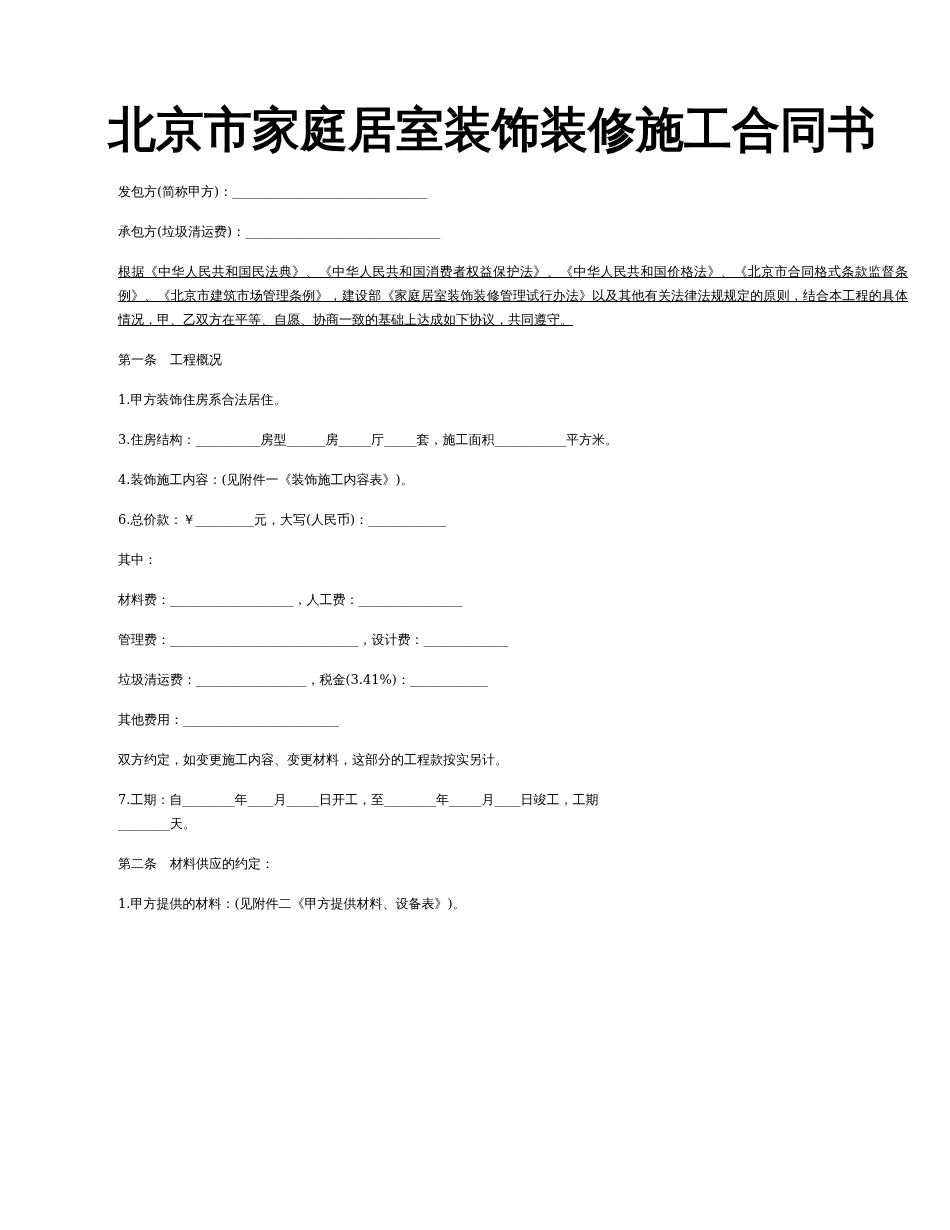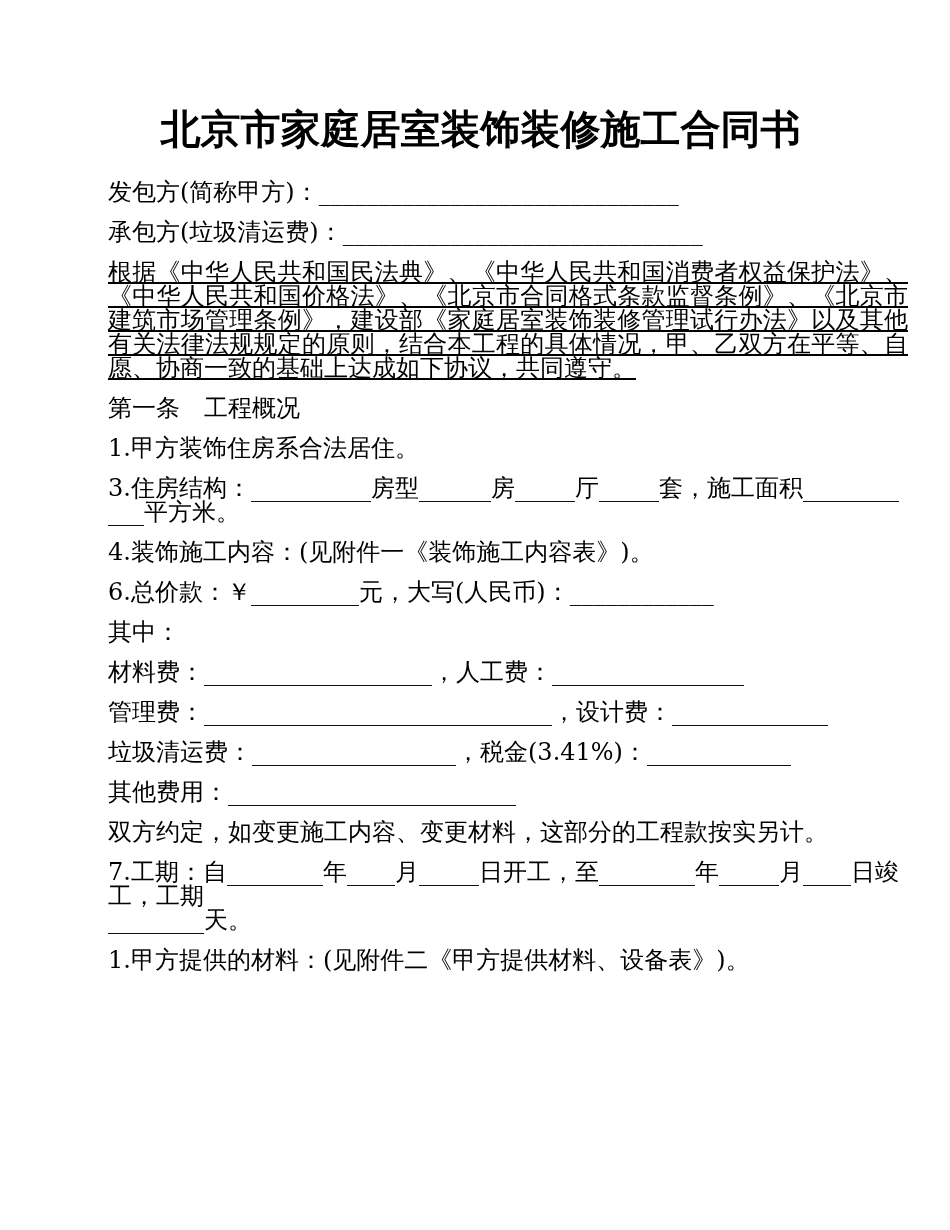--- a/index.html
+++ b/index.html
@@ -12,32 +12,32 @@
     width: 950px;
     height: 1230px;
     background: #ffffff;
     color: #000000;
     overflow: hidden;
   }
   .content {
     padding: 104px 42px 0 108px; 
   }
   .doc-title {
-    font-size: 40px;
+    font-size: 48px;
     line-height: 50px;
     font-weight: bold;
     text-align: center;
     margin: 0 55px 26px 0;
     white-space: nowrap;
     letter-spacing: 0px;
   }
   .para {
-    font-size: 24px;
+    font-size: 13px;
     line-height: 24px;
-    margin: 0 0 16px 0;
+    margin: 0 0 16px 10px;
     word-break: break-all;
   }
   .para.justify { text-align: justify; text-decoration: underline; }
   .para.nogap  { margin-bottom: 0; }
 </style>
 </head>
 <body>
 
 <div class="page">
   <div class="content">
@@ -72,17 +72,18 @@
     <div class="para">垃圾清运费：_________________，税金(3.41%)：____________</div>
 
     <div class="para">其他费用：________________________</div>
 
     <div class="para">双方约定，如变更施工内容、变更材料，这部分的工程款按实另计。</div>
 
     <div class="para nogap">7.工期：自________年____月_____日开工，至________年_____月____日竣工，工期</div>
 
     <div class="para">________天。</div>
 
+    <div class="para">第二条　材料供应的约定：</div>
 
     <div class="para">1.甲方提供的材料：(见附件二《甲方提供材料、设备表》)。</div>
 
   </div>
 </div>
 
 </body></html>

